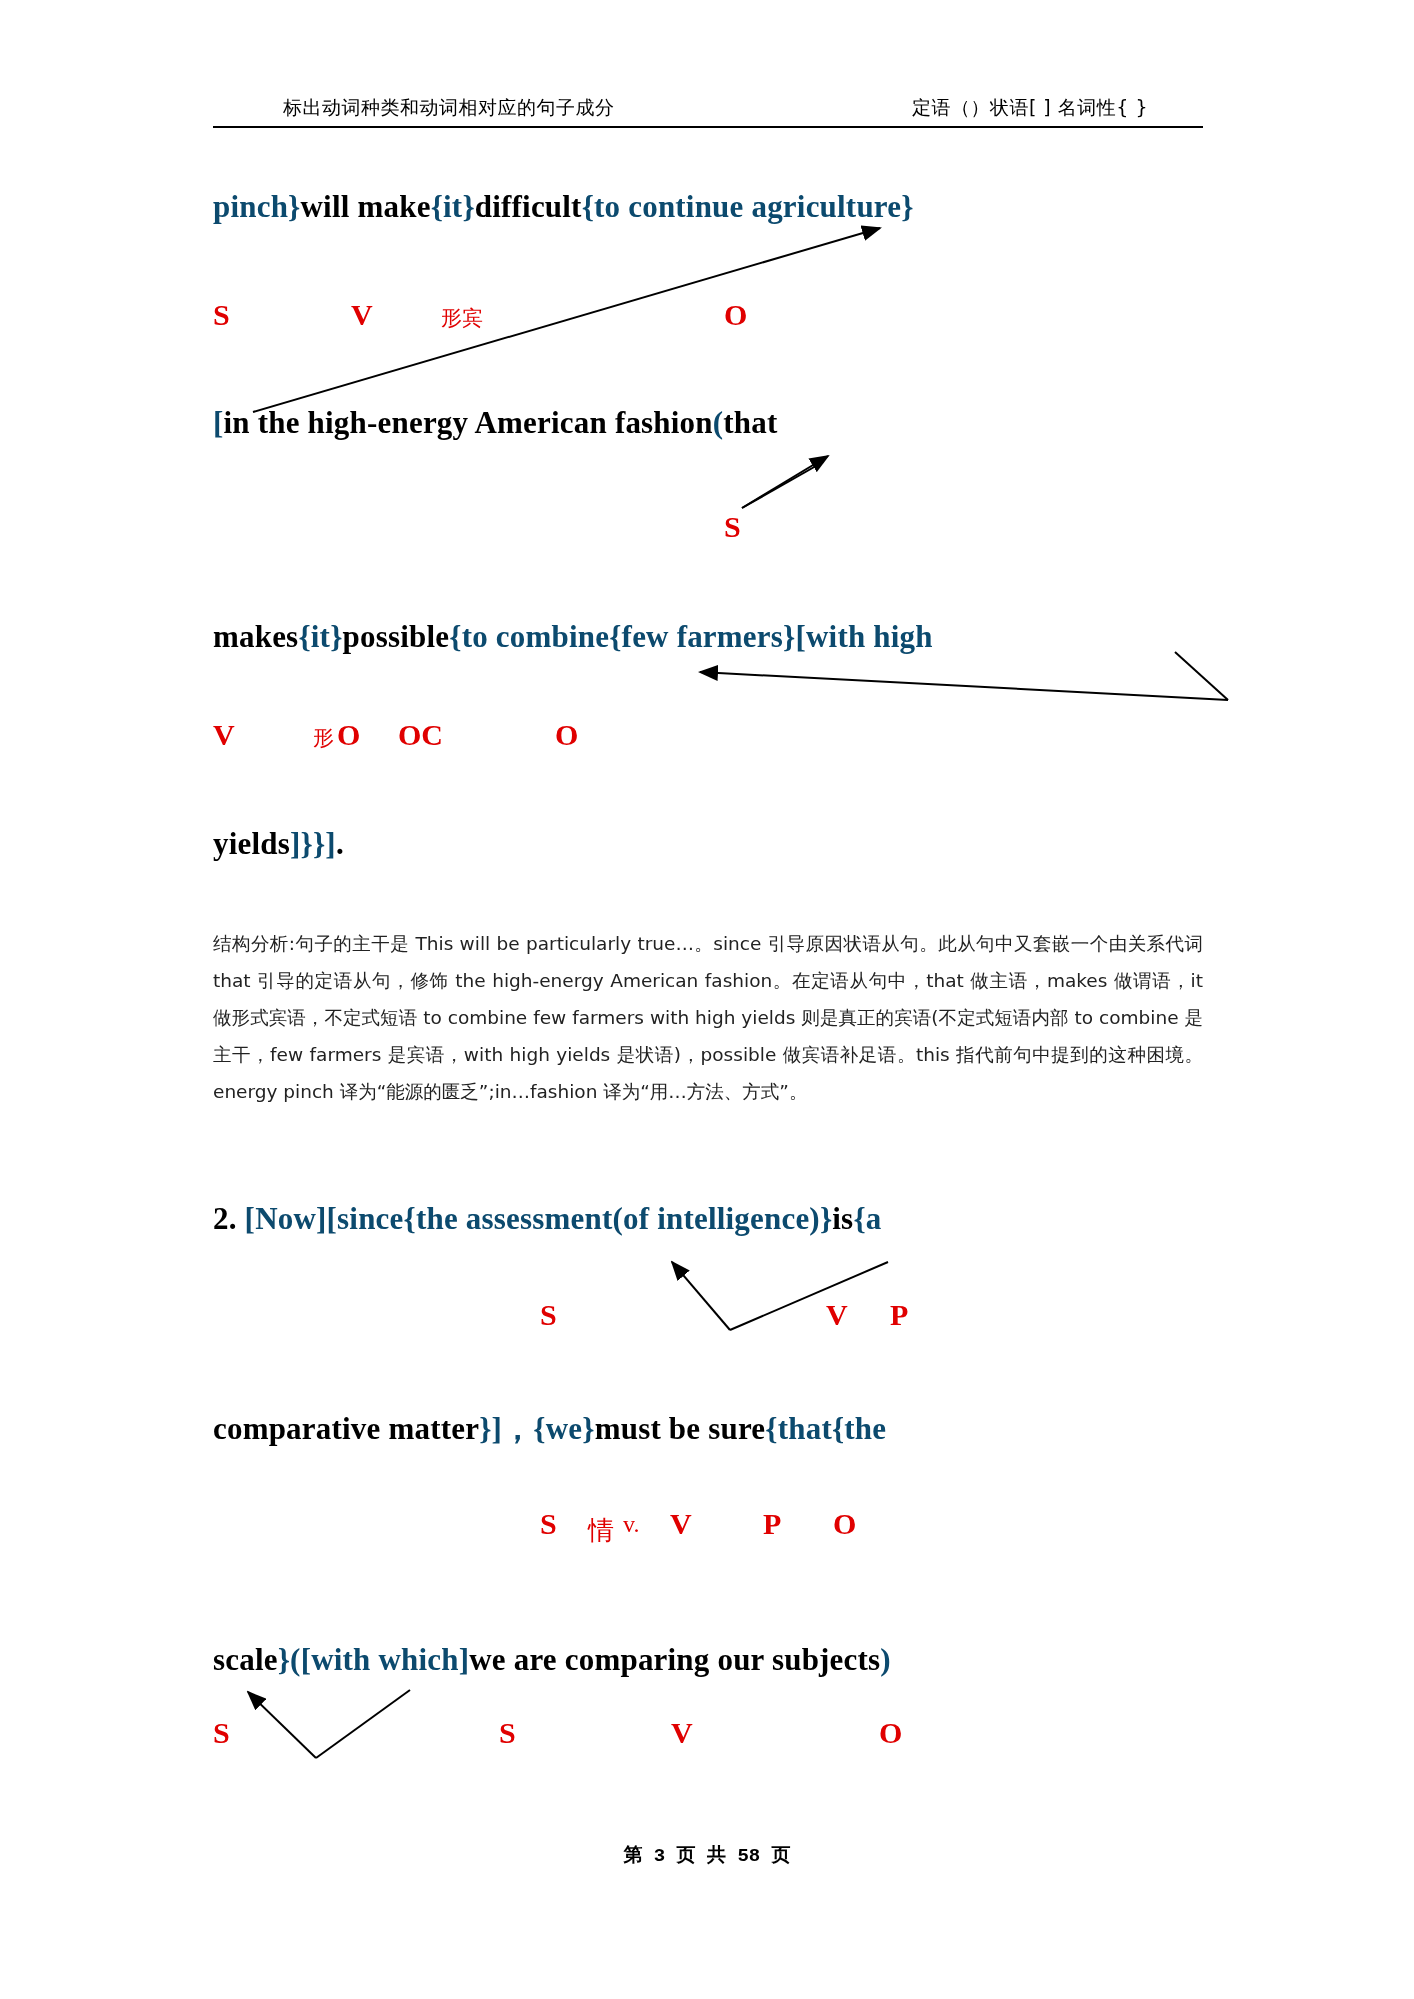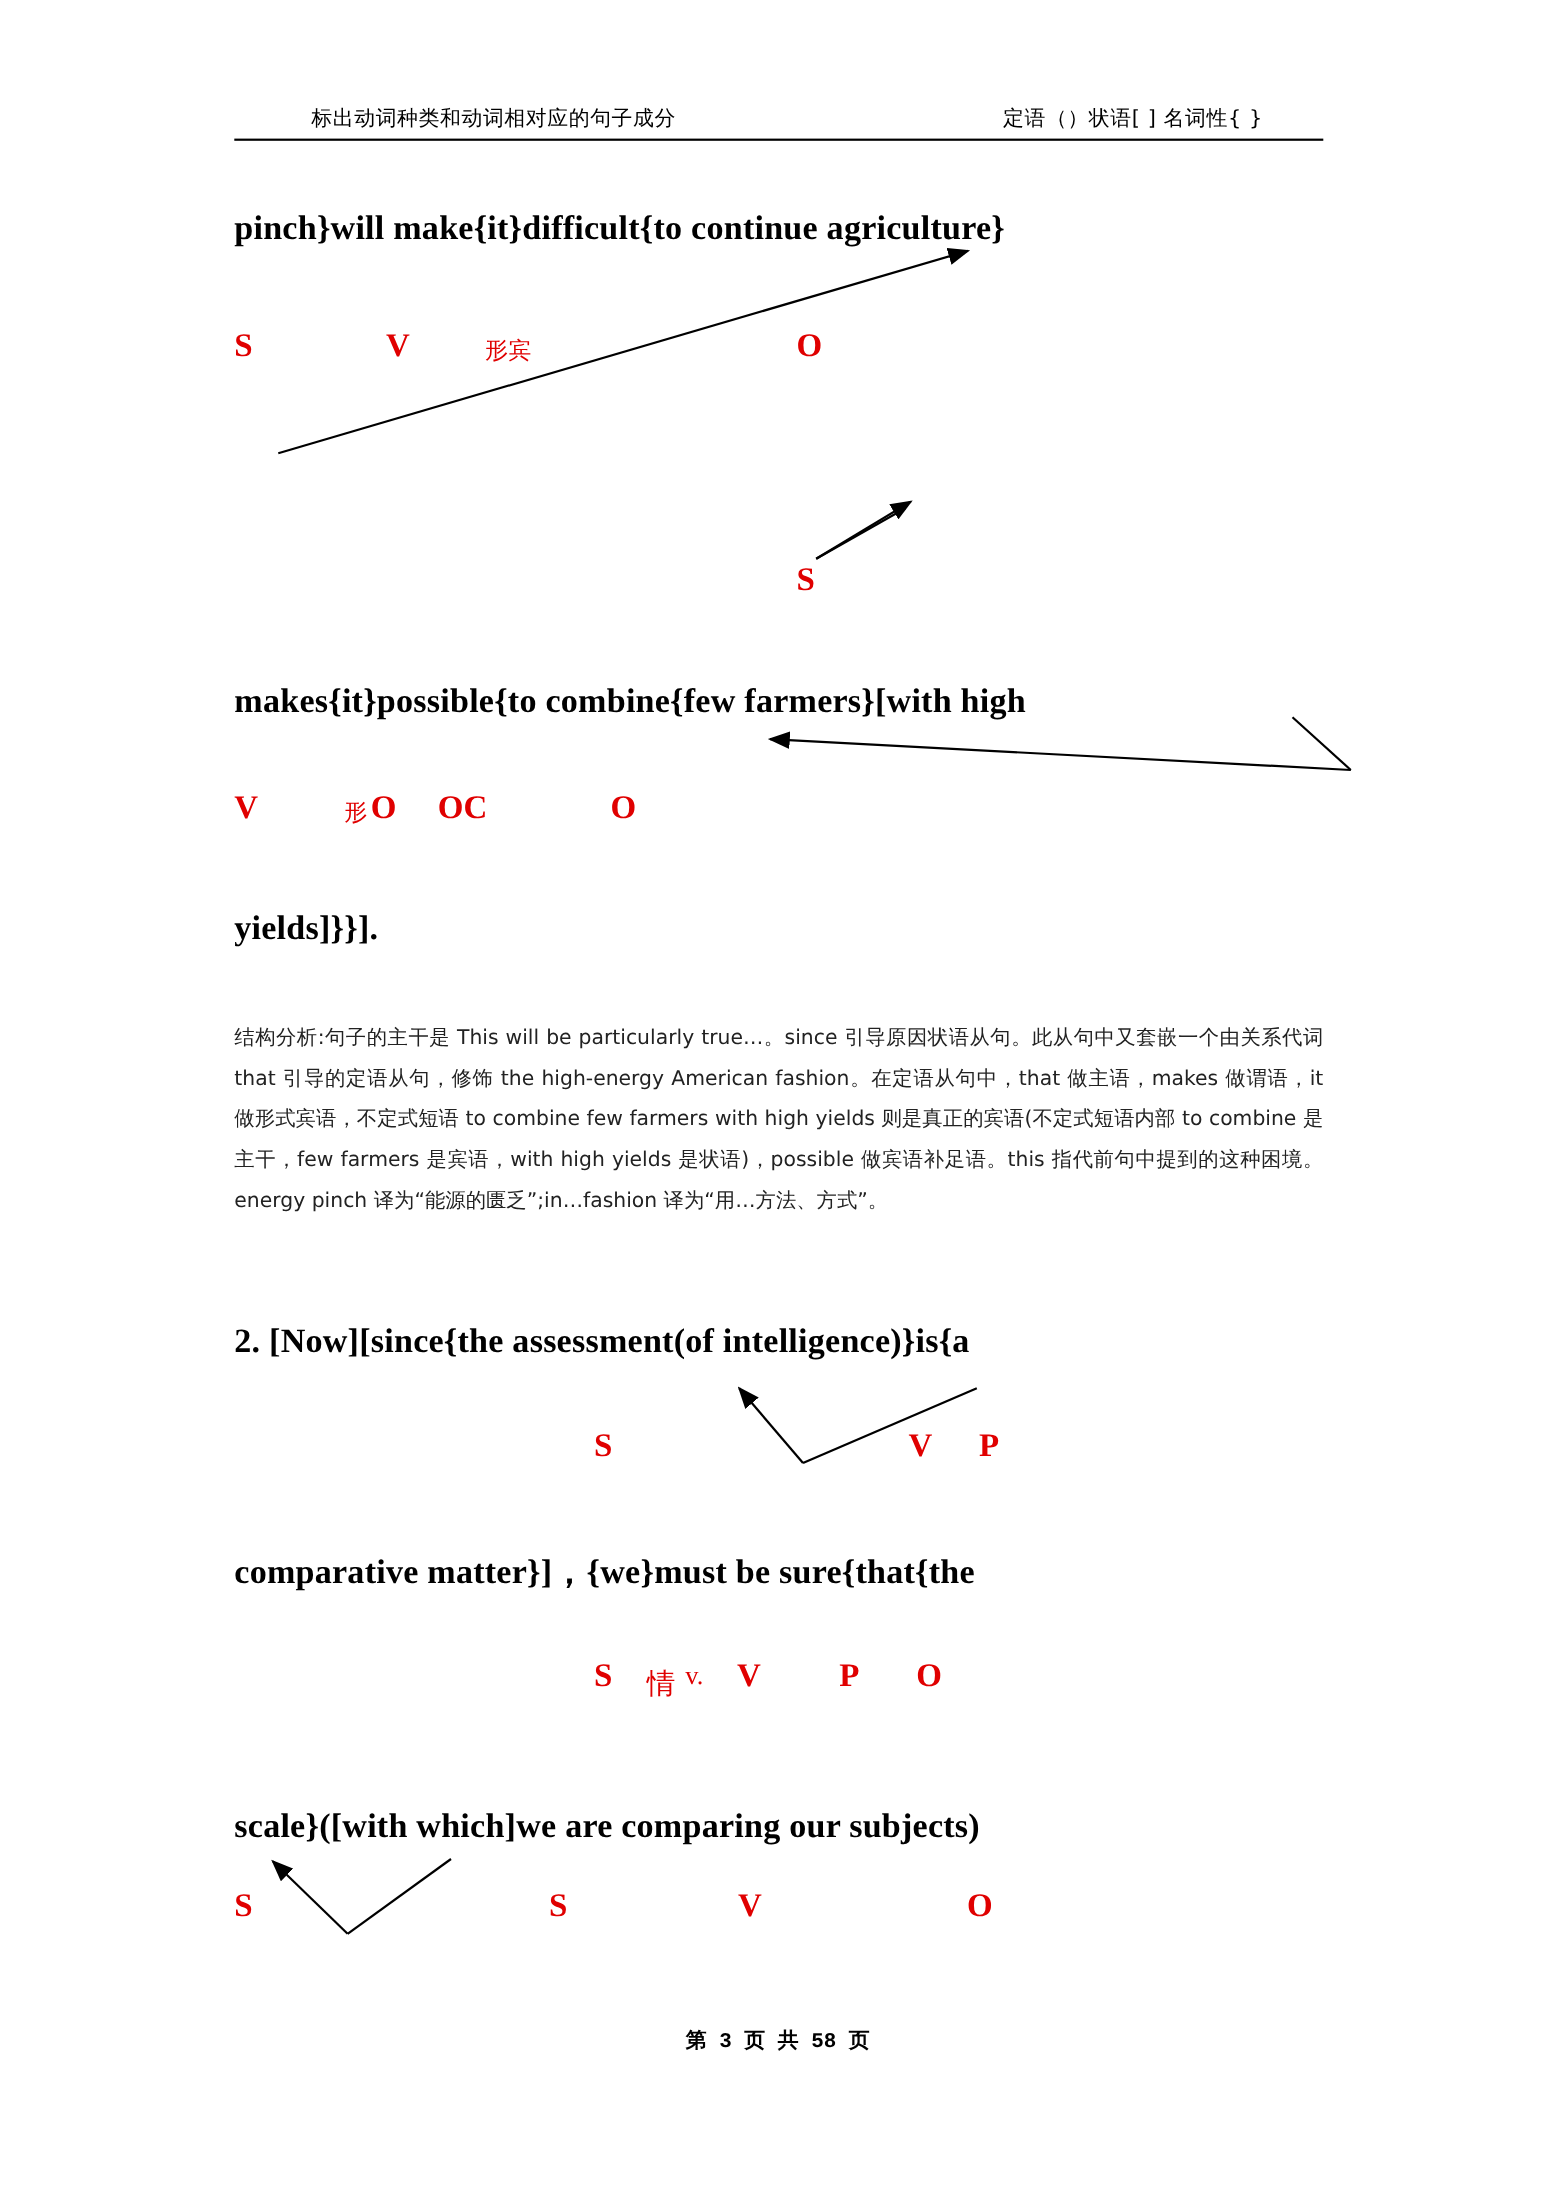--- a/index.html
+++ b/index.html
@@ -55,21 +55,21 @@
   
   .line {
     position: absolute;
     font-family: "Liberation Serif", serif;
     font-weight: bold;
     font-size: 31px;
     line-height: 1.2;
     white-space: nowrap;
     letter-spacing: 0.2px;
   }
-  .red { color: #000000; }
+  .red { color: #0c4a6e; }
   .blk { color: #000000; }
 
   .tags {
     position: absolute;
     font-family: "Liberation Serif", serif;
     font-weight: bold;
     font-size: 30px;
     color: #e00000;
     white-space: nowrap;
   }
@@ -135,20 +135,23 @@
     <span class="red">pinch}</span><span class="blk">will make</span><span class="red">{it}</span><span class="blk">difficult</span><span class="red">{to continue agriculture}</span>
   </div>
 
   <div class="tags" style="left:213px; top:298px;">
     <span style="position:absolute; left:0px;">S</span>
     <span style="position:absolute; left:138px;">V</span>
     <span class="cn" style="position:absolute; left:228px; top:6px;">形宾</span>
     <span style="position:absolute; left:511px;">O</span>
   </div>
 
+  <div class="line" style="left:213px; top:404px;">
+    <span class="red">[</span><span class="blk">in the high-energy American fashion</span><span class="red">(</span><span class="blk">that</span>
+  </div>
 
   <div class="tags" style="left:213px; top:510px;">
     <span style="position:absolute; left:511px;">S</span>
   </div>
 
   <div class="line" style="left:213px; top:618px;">
     <span class="blk">makes</span><span class="red">{it}</span><span class="blk">possible</span><span class="red">{to combine</span><span class="red">{few farmers}</span><span class="red">[with high</span>
   </div>
 
   <div class="tags" style="left:213px; top:718px;">

